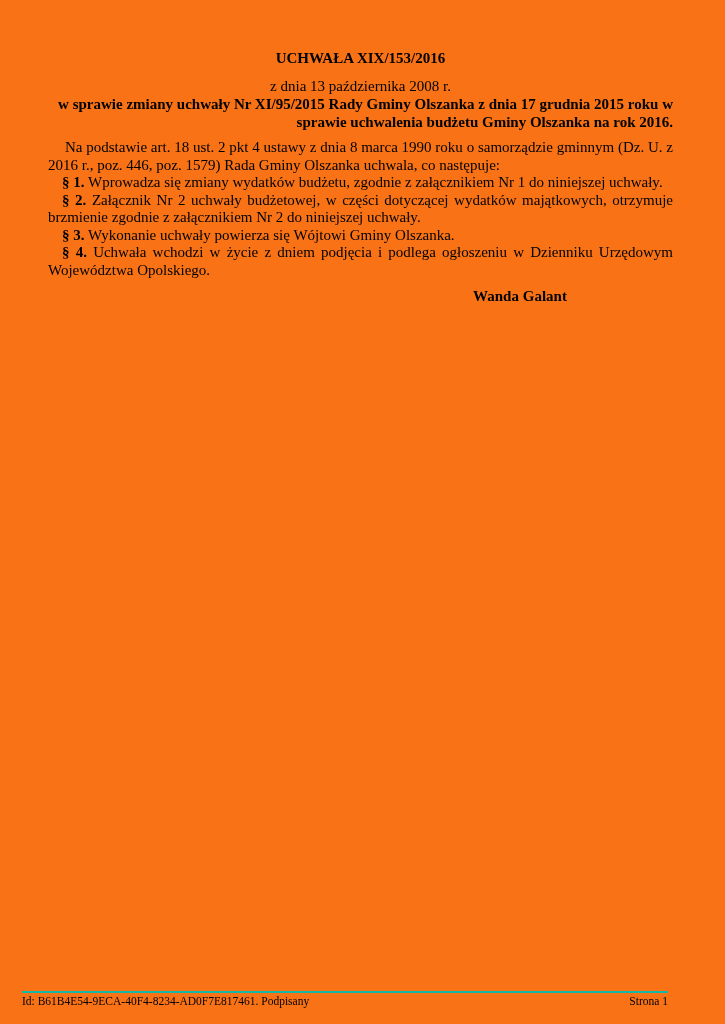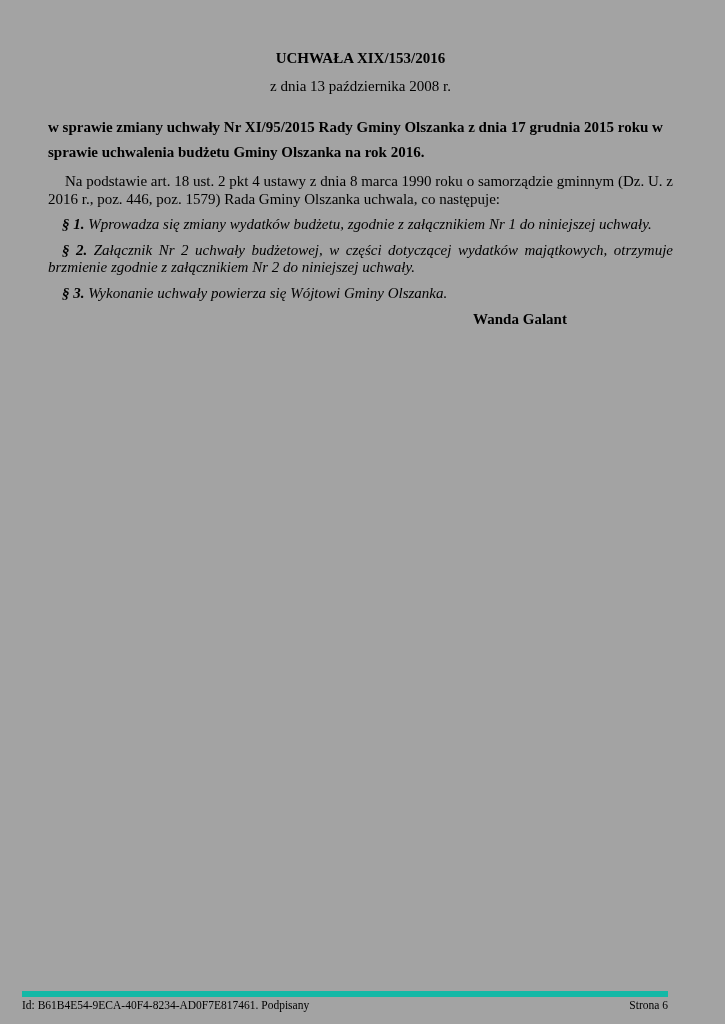--- a/index.html
+++ b/index.html
@@ -1,21 +1,21 @@
 <!DOCTYPE html>
 <html><head>
 <meta charset="utf-8">
 <style>
   html, body { margin: 0; padding: 0; background: #e8e8e8; }
   .page {
     position: relative;
     width: 725px;
     height: 1024px;
     margin: 0 auto;
-    background: #a3a3a3;
+    background: #f97316;
     font-family: "Liberation Serif", "DejaVu Serif", serif;
     font-size: 15px;
     color: #000000;
     overflow: hidden;
   }
   .content {
     position: absolute;
     left: 48px;
     top: 49px;
     width: 625px;
@@ -25,57 +25,55 @@
     font-weight: bold;
     font-size: 15px;
     line-height: 19px;
   }
   .date-line {
     text-align: center;
     line-height: 17px;
     margin-top: 10px;
   }
   .subject {
-    text-align: left;
+    text-align: right;
     font-weight: bold;
-    line-height: 25px;
-    margin-top: 20px;
+    line-height: 18px;
   }
   p { margin: 0; }
   .body-par {
     text-align: justify;
     line-height: 17.5px;
   }
   .preamble {
     margin-top: 8px;
     text-indent: 17px;
   }
   .sec {
-    margin-top: 8px;
+    margin-top: 0;
     text-indent: 14px;
-    font-style: italic;
   }
   .sec b { font-weight: bold; }
   .signature {
     margin-top: 9px;
     width: 260px;
     margin-left: 342px;
     text-align: center;
   }
   .signature-role { line-height: 17px; }
   .signature-name {
     line-height: 17px;
     font-weight: bold;
   }
   .footer {
     position: absolute;
     left: 22px;
     top: 991px;
     width: 646px;
-    border-top: 6px solid #14b8a6;
+    border-top: 2px solid #14b8a6;
     display: flex;
     justify-content: space-between;
     font-size: 11.5px;
     line-height: 15px;
     padding-top: 1px;
   }
 </style>
 </head>
 <body>
 
@@ -91,24 +89,25 @@
     <div class="subject">w sprawie zmiany uchwały Nr XI/95/2015 Rady Gminy Olszanka z dnia 17 grudnia 2015 roku w sprawie uchwalenia budżetu Gminy Olszanka na rok 2016.</div>
 
     <p class="body-par preamble">Na podstawie art. 18 ust. 2 pkt 4 ustawy z dnia 8 marca 1990 roku o samorządzie gminnym  (Dz. U. z 2016 r., poz. 446, poz. 1579) Rada Gminy Olszanka uchwala, co następuje:</p>
 
     <p class="body-par sec"><b>§ 1.</b> <span>Wprowadza się  zmiany wydatków budżetu, zgodnie z załącznikiem Nr 1 do niniejszej uchwały.</span></p>
 
     <p class="body-par sec"><b>§ 2.</b> <span>Załącznik Nr 2 uchwały budżetowej, w części dotyczącej wydatków majątkowych,  otrzymuje brzmienie zgodnie z załącznikiem Nr 2 do niniejszej uchwały.</span></p>
 
     <p class="body-par sec"><b>§ 3.</b> <span>Wykonanie uchwały powierza się Wójtowi Gminy Olszanka.</span></p>
 
+    <p class="body-par sec"><b>§ 4.</b> <span>Uchwała wchodzi w życie z dniem podjęcia i podlega ogłoszeniu w Dzienniku Urzędowym Województwa Opolskiego.</span></p>
 
     <div class="signature">
       <div class="signature-name">Wanda Galant</div>
     </div>
 
   </div>
 
   <div class="footer">
     <span>Id: B61B4E54-9ECA-40F4-8234-AD0F7E817461. Podpisany</span>
-    <span>Strona 6</span>
+    <span>Strona 1</span>
   </div>
 </div>
 
 </body></html>

